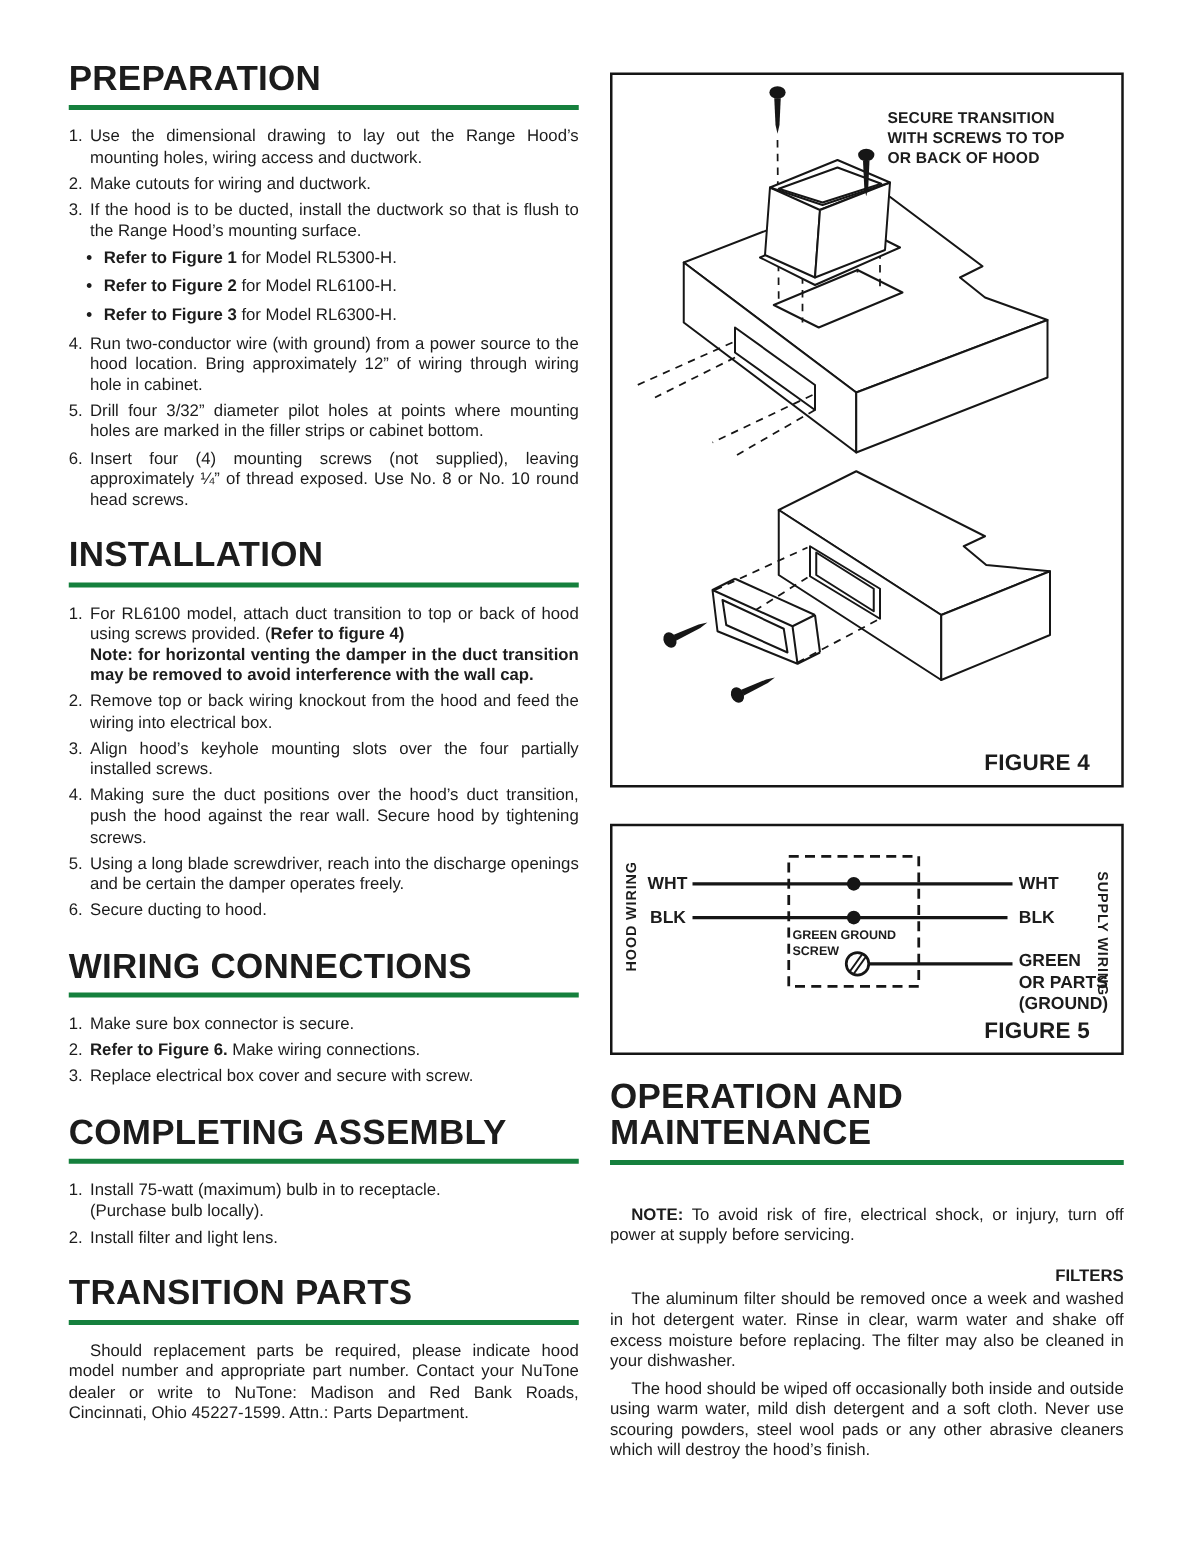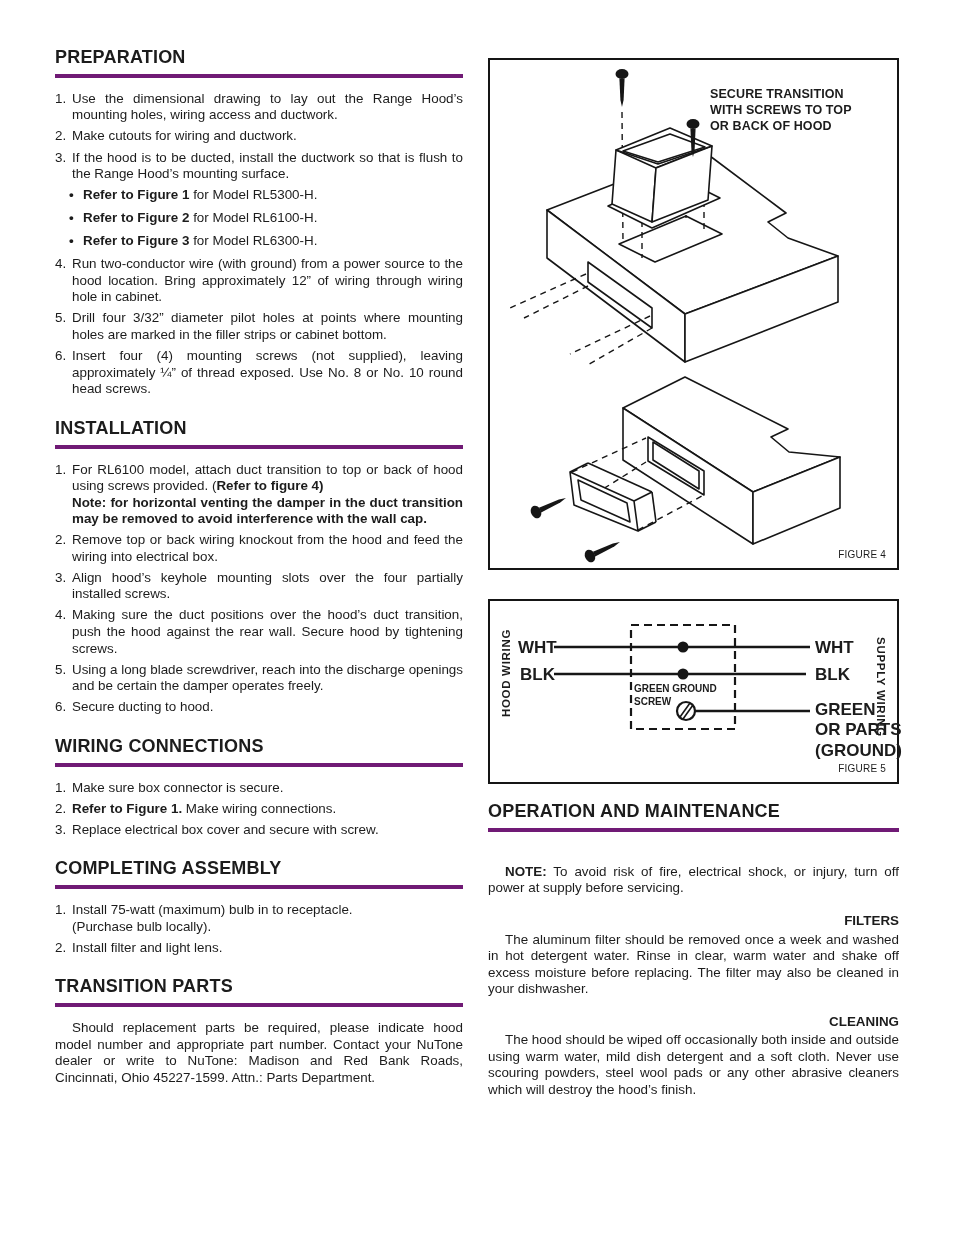--- a/index.html
+++ b/index.html
@@ -10,53 +10,53 @@
     color:#1c1c1c;
     -webkit-font-smoothing:antialiased;
   }
   .page { position:relative; width:954px; height:1235px; overflow:hidden; background:#fff; }
 
   .col-left  { position:absolute; left:55px;  top:48px; width:408px; }
   .col-right { position:absolute; left:488px; top:58px; width:411px; }
 
   .sec-block + .sec-block { margin-top:21px; }
   h2.sec {
-    font-size:18px; font-weight:bold; letter-spacing:.2px; line-height:1.05;
-    margin:0 0 13px 0; padding-bottom:7px; border-bottom:4px solid #701a75;
+    font-size:28px; font-weight:bold; letter-spacing:.2px; line-height:1.05;
+    margin:0 0 13px 0; padding-bottom:7px; border-bottom:4px solid #15803d;
   }
   .body-txt { font-size:13.4px; line-height:1.235; }
 
   .li  { position:relative; padding-left:17px; margin-bottom:4.5px; text-align:justify; }
   .num { position:absolute; left:0; top:0; }
   .b   { font-weight:bold; }
   .bullets { margin:2px 0 2px 0; }
   .bul  { position:relative; padding-left:28px; margin-bottom:6.5px; text-align:left; }
   .bmark{ position:absolute; left:14px; font-weight:bold; }
   .note { font-weight:bold; text-align:justify; }
   .para { margin:0 0 5px 0; text-indent:17px; text-align:justify; }
   .line2 { display:block; }
   .subhead { font-weight:bold; font-size:13.4px; margin:16px 0 2px 0;text-align:right; }
 
   
   .figbox { position:relative; border:2px solid #151515; background:#fff; box-sizing:border-box; }
-  #fig4 { height:512px; }
+  #fig4 { height:572px; }
   #fig5 { height:185px; margin-top:29px; }
-  .figcap { position:absolute; right:11px; bottom:7px; font-weight:normal; font-size:10px; letter-spacing:.2px; }
+  .figcap { position:absolute; right:25px; bottom:7px; font-weight:bold; font-size:18px; letter-spacing:.2px; }
   .callout { position:absolute; left:220px; top:27px; font-weight:bold; font-size:12.5px; line-height:1.27; letter-spacing:.1px; }
   .callout span { display:block; }
   svg.draw { position:absolute; left:0; top:0; }
   svg.draw polygon, svg.draw polyline { fill:#ffffff; stroke:#161616; stroke-width:1.6; stroke-linejoin:round; }
   svg.draw .nofill { fill:none; }
   svg.draw line { stroke:#161616; stroke-width:1.6; }
   svg.draw line.dash { stroke-width:1.4; stroke-dasharray:6 5; }
   svg.draw .wire { stroke-width:2.6; }
   svg.draw .dashrect { fill:none; stroke:#161616; stroke-width:2.2; stroke-dasharray:8 5; }
   svg.draw .dot { fill:#161616; stroke:none; }
   svg.draw .screwhead { fill:#ffffff; stroke:#161616; stroke-width:2.2; }
-  .f5lab   { position:absolute; font-weight:bold; font-size:17px; }
+  .f5lab   { position:absolute; font-weight:bold; font-size:14px; }
   .f5small { position:absolute; font-weight:bold; font-size:10px; line-height:1.32; }
   .f5small span, .f5lab span { display:block; }
   .vwrap { position:absolute; display:flex; align-items:center; justify-content:center; width:130px; height:20px; }
   .vlab  { font-weight:bold; font-size:11.5px; letter-spacing:.7px; white-space:nowrap; }
 
   .om-note { margin-top:32px; }
 </style>
 </head>
 <body>
 
@@ -136,21 +136,21 @@
     </div>
 
     <div class="sec-block">
       <h2 class="sec">WIRING CONNECTIONS</h2>
       <div class="li">
         <span class="num">1.</span>
         <span>Make sure box connector is secure.</span>
       </div>
       <div class="li">
         <span class="num">2.</span>
-        <span class="b">Refer to Figure 1.</span><span> Make wiring connections.</span>
+        <span class="b">Refer to Figure 6.</span><span> Make wiring connections.</span>
       </div>
       <div class="li">
         <span class="num">3.</span>
         <span>Replace electrical box cover and secure with screw.</span>
       </div>
     </div>
 
     <div class="sec-block">
       <h2 class="sec">COMPLETING ASSEMBLY</h2>
       <div class="li">
@@ -275,18 +275,17 @@
       <div class="figcap">FIGURE 5</div>
     </div>
 
     <div class="sec-block" style="margin-top:18px;">
       <h2 class="sec">OPERATION AND MAINTENANCE</h2>
       <p class="para om-note">
         <span class="b">NOTE:</span><span>  To avoid risk of fire, electrical shock, or injury, turn off power at supply before servicing.</span>
       </p>
       <div class="subhead">FILTERS</div>
       <p class="para">The aluminum filter should be removed once a week and washed in hot detergent water. Rinse in clear, warm water and shake off excess moisture before replacing.  The filter may also be cleaned in your dishwasher.</p>
-      <div class="subhead">CLEANING</div>
       <p class="para">The hood should be wiped off occasionally both inside and outside using warm water, mild dish detergent and a soft cloth. Never use scouring powders, steel wool pads or any other abrasive cleaners which will destroy the hood’s finish.</p>
     </div>
 
   </div>
 </div>
 
 </body></html>

